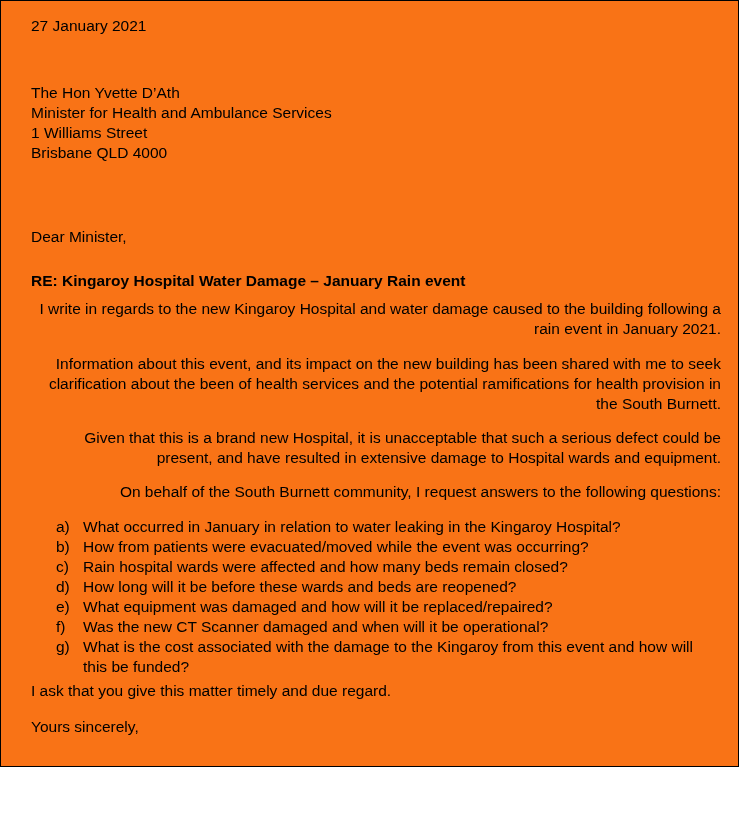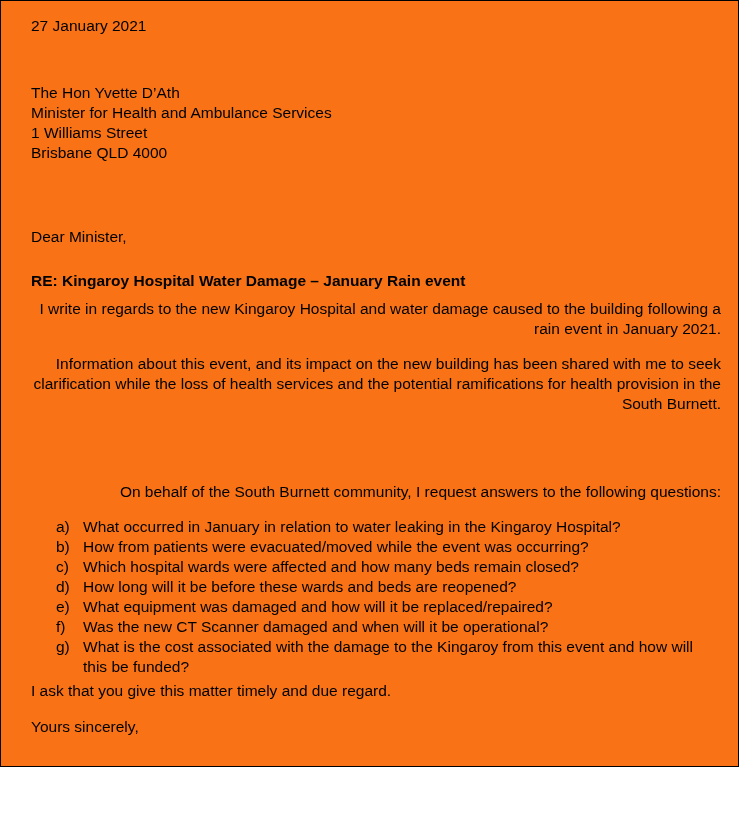--- a/index.html
+++ b/index.html
@@ -71,37 +71,38 @@
     <span class="addr-line">1 Williams Street</span>
     <span class="addr-line">Brisbane QLD 4000</span>
   </div>
 
   <div class="abs" style="top:226px;">Dear Minister,</div>
 
   <div class="abs bold" style="top:270px;">RE: Kingaroy Hospital Water Damage – January Rain event</div>
 
   <div class="para" style="top:298px;">I write in regards to the new Kingaroy Hospital and water damage caused to the building following a rain event in January 2021.</div>
 
-  <div class="para" style="top:353px;">Information about this event, and its impact on the new building has been shared with me to seek clarification while the loss of health services and the potential ramifications for health provision in the South Burnett.</div>
+  <div class="para" style="top:353px;">Information about this event, and its impact on the new building has been shared with me to seek clarification about the been of health services and the potential ramifications for health provision in the South Burnett.</div>
 
+  <div class="para" style="top:427px;">Given that this is a brand new Hospital, it is unacceptable that such a serious defect could be present, and have resulted in extensive damage to Hospital wards and equipment.</div>
 
   <div class="para" style="top:481px;">On behalf of the South Burnett community, I request answers to the following questions:</div>
 
   <ul class="q-list">
     <li class="q-item">
       <span class="q-marker">a)</span>
       <span>What occurred in January in relation to water leaking in the Kingaroy Hospital?</span>
     </li>
     <li class="q-item">
       <span class="q-marker">b)</span>
       <span>How from patients were evacuated/moved while the event was occurring?</span>
     </li>
     <li class="q-item">
       <span class="q-marker">c)</span>
-      <span>Which hospital wards were affected and how many beds remain closed?</span>
+      <span>Rain hospital wards were affected and how many beds remain closed?</span>
     </li>
     <li class="q-item">
       <span class="q-marker">d)</span>
       <span>How long will it be before these wards and beds are reopened?</span>
     </li>
     <li class="q-item">
       <span class="q-marker">e)</span>
       <span>What equipment was damaged and how will it be replaced/repaired?</span>
     </li>
     <li class="q-item">

